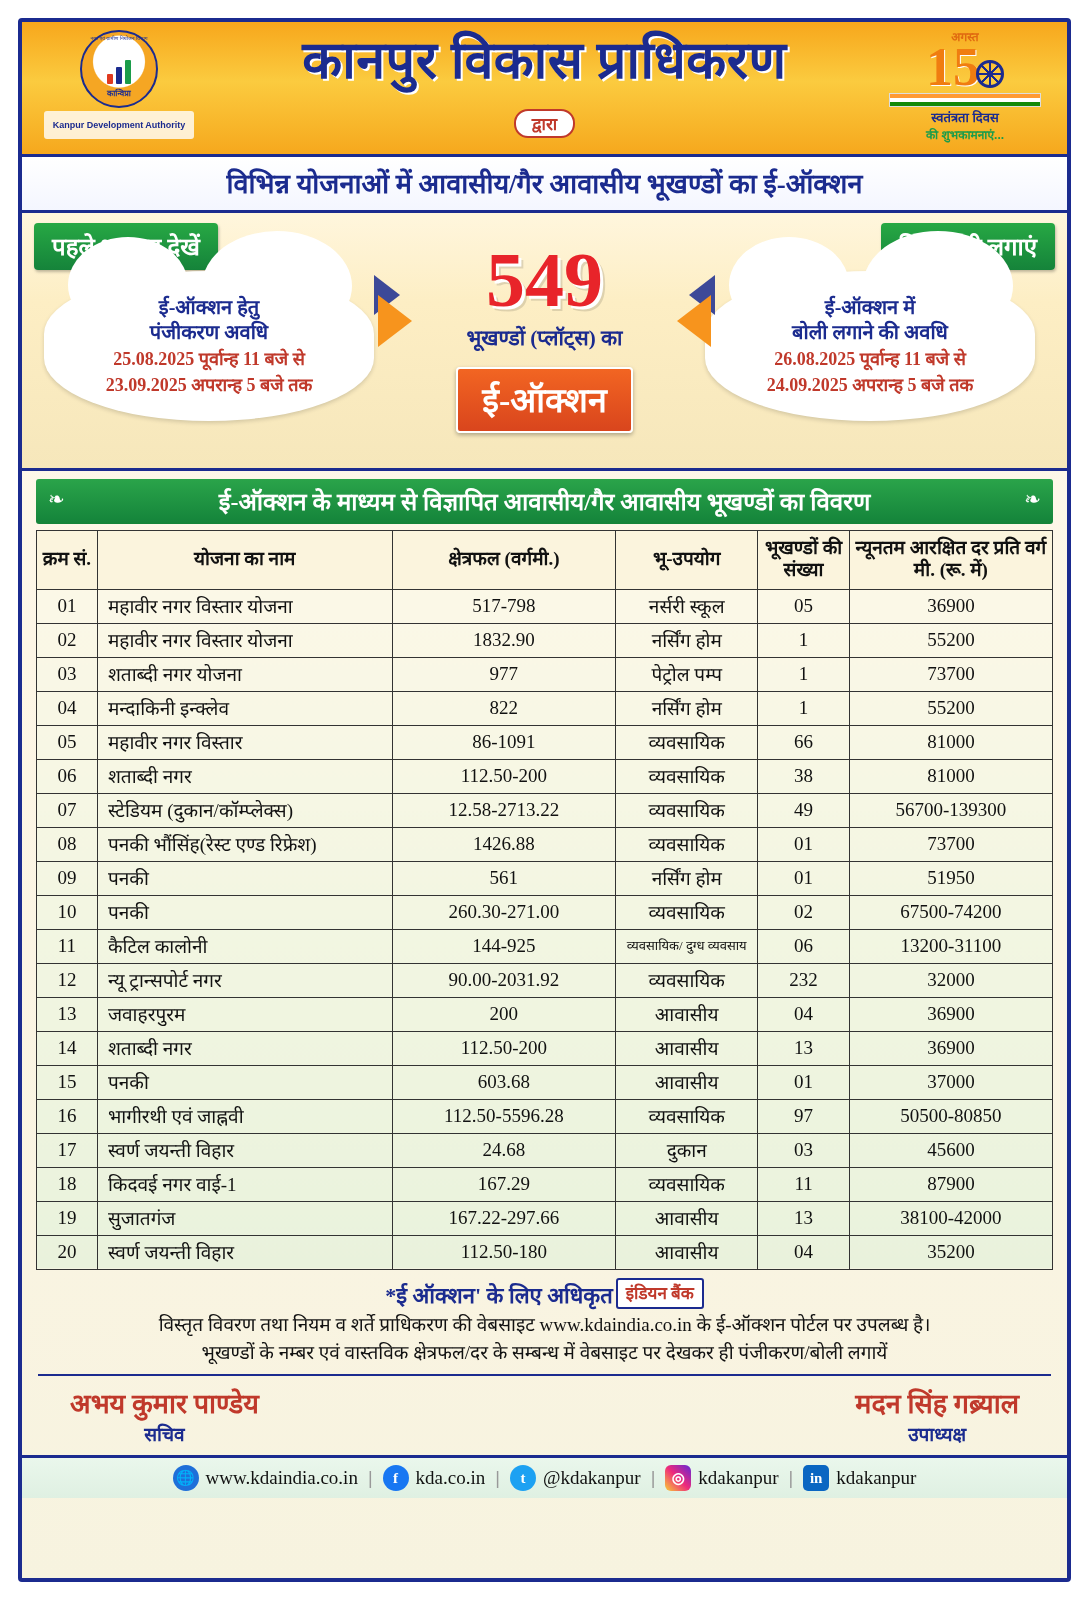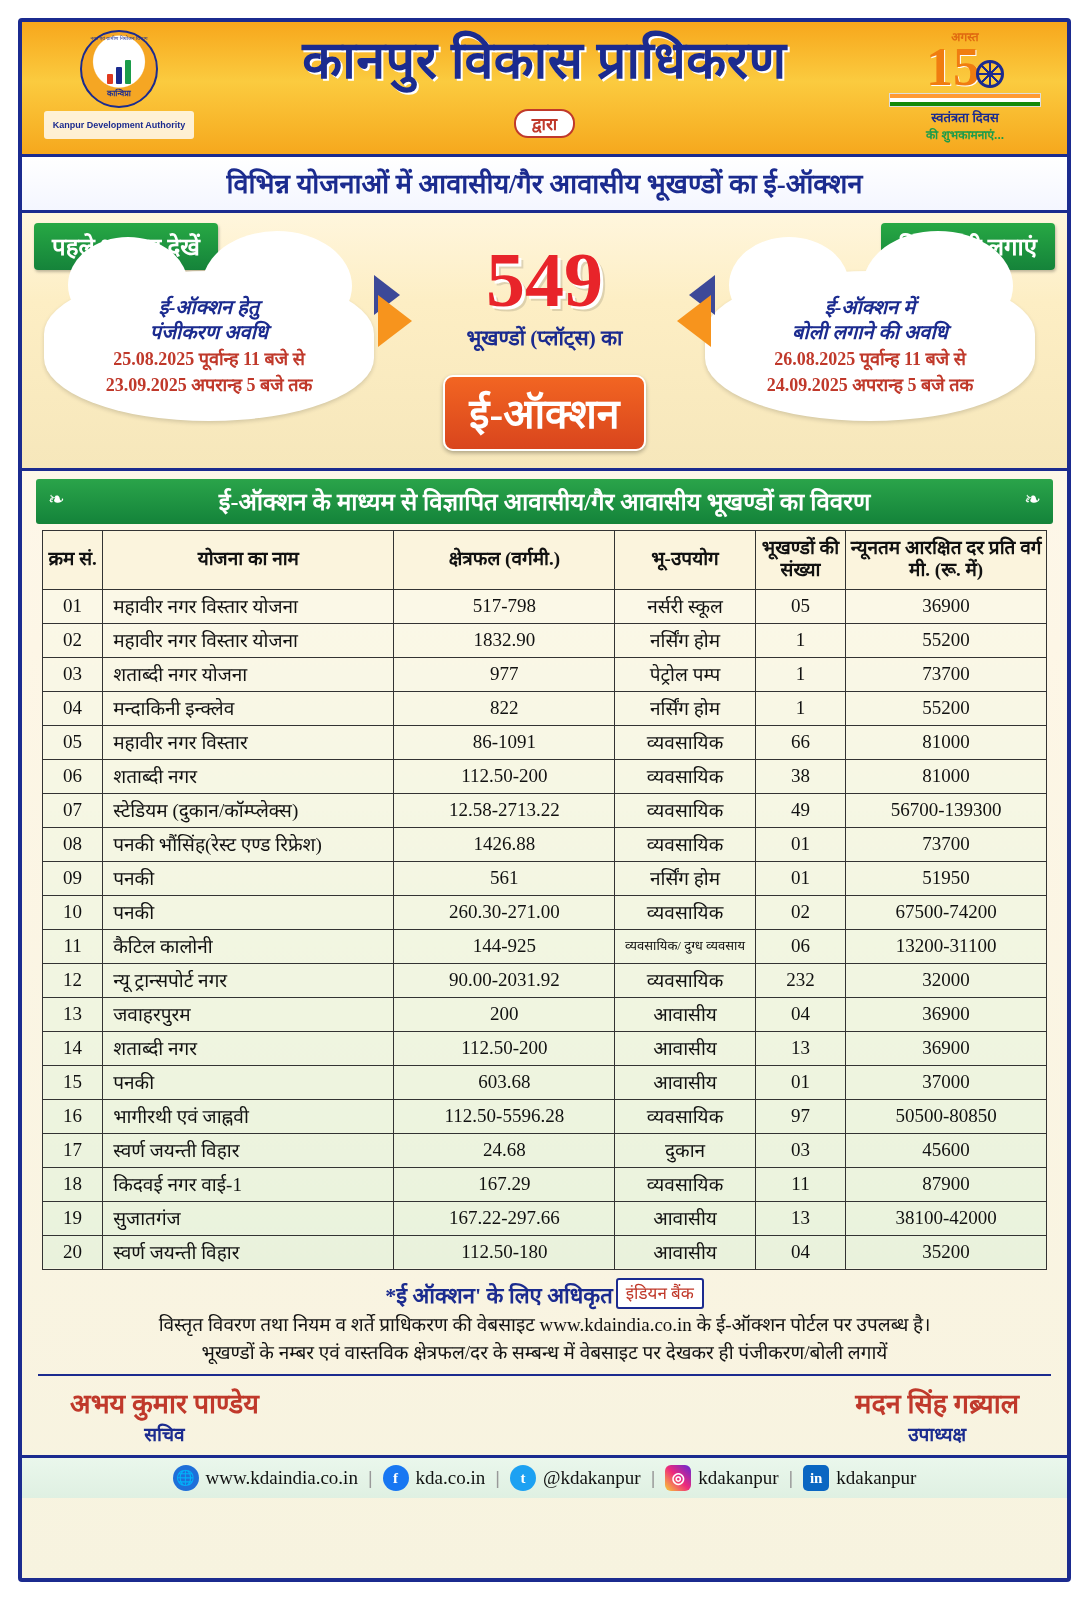--- a/index.html
+++ b/index.html
@@ -223,21 +223,21 @@
     content: "";
     position: absolute;
     background: #ffffff;
     border-radius: 50%;
   }
   .cloud:before { width: 120px; height: 96px; left: 24px; top: -34px; }
   .cloud:after  { width: 150px; height: 110px; right: 22px; top: -40px; }
   .cloud .cl-txt { position: relative; z-index: 2; }
   .cloud .l1 {
     font-family: "Liberation Serif", serif;
-    font-size: 20px; font-weight: bold; color: #1b2b8f; line-height: 1.25; font-style: italic;
+    font-size: 20px; font-weight: bold; color: #1b2b8f; line-height: 1.25;
   }
   .cloud .l2 {
     font-family: "Liberation Serif", serif;
     font-size: 18px; font-weight: bold; color: #c0392b; line-height: 1.3; margin-top: 3px;
   }
   .cloud.left { left: 22px; }
   .cloud.right { right: 32px; }
   .arrow {
     position: absolute;
     top: 82px;
@@ -266,29 +266,29 @@
     text-shadow: 3px 3px 0 #ffffff, 5px 5px 0 rgba(0,0,0,.12);
   }
   .center-block .count-sub {
     margin-top: 6px;
     font-family: "Liberation Serif", serif;
     font-size: 21px;
     font-weight: bold;
     color: #1b2b8f;
   }
   .center-block .eauction-pill {
-    margin-top: 24px;
+    margin-top: 16px;
     display: inline-block;
     padding: 7px 24px 9px;
     background: linear-gradient(180deg,#f26522,#d9451d);
     border: 2px solid #ffffff;
-    border-radius: 10px;
+    border-radius: 4px;
     box-shadow: 0 2px 4px rgba(0,0,0,.3);
     font-family: "Liberation Serif", serif;
-    font-size: 41px;
+    font-size: 34px;
     font-weight: bold;
     color: #ffffff;
   }
 
   
   .section-head {
     background: linear-gradient(180deg,#2aa44a 0%, #14833a 100%);
     margin: 8px 14px 6px;
     border-radius: 3px;
     text-align: center;
@@ -301,21 +301,21 @@
     font-weight: bold;
     color: #ffffff;
   }
   .section-head .deco {
     position: absolute; top: 8px; font-size: 20px; color: #ffffff;
   }
   .section-head .deco.l { left: 12px; }
   .section-head .deco.r { right: 12px; }
 
   
-  .table-wrap { padding: 0 20px; }
+  .table-wrap { padding: 0 14px; }
   table.plots {
     width: 100%;
     border-collapse: collapse;
     font-family: "Liberation Serif", serif;
     background: linear-gradient(180deg,#fdf8e8 0%, #f3f6e2 50%, #e9f2dc 100%);
   }
   table.plots th, table.plots td {
     border: 1px solid #333333;
     padding: 2px 4px;
     text-align: center;
@@ -353,21 +353,21 @@
     font-weight: bold;
     color: #1b2b8f;
   }
   .bank-badge {
     border: 2px solid #1b2b8f;
     border-radius: 3px;
     padding: 1px 8px 3px;
     background: #ffffff;
     font-family: "Liberation Serif", serif;
     font-size: 17px;
-    font-weight: normal;
+    font-weight: bold;
     color: #c0392b;
   }
   .note-line {
     font-family: "Liberation Serif", serif;
     font-size: 19px;
     color: #111111;
     margin-top: 4px;
     line-height: 1.3;
   }
   .divider {

